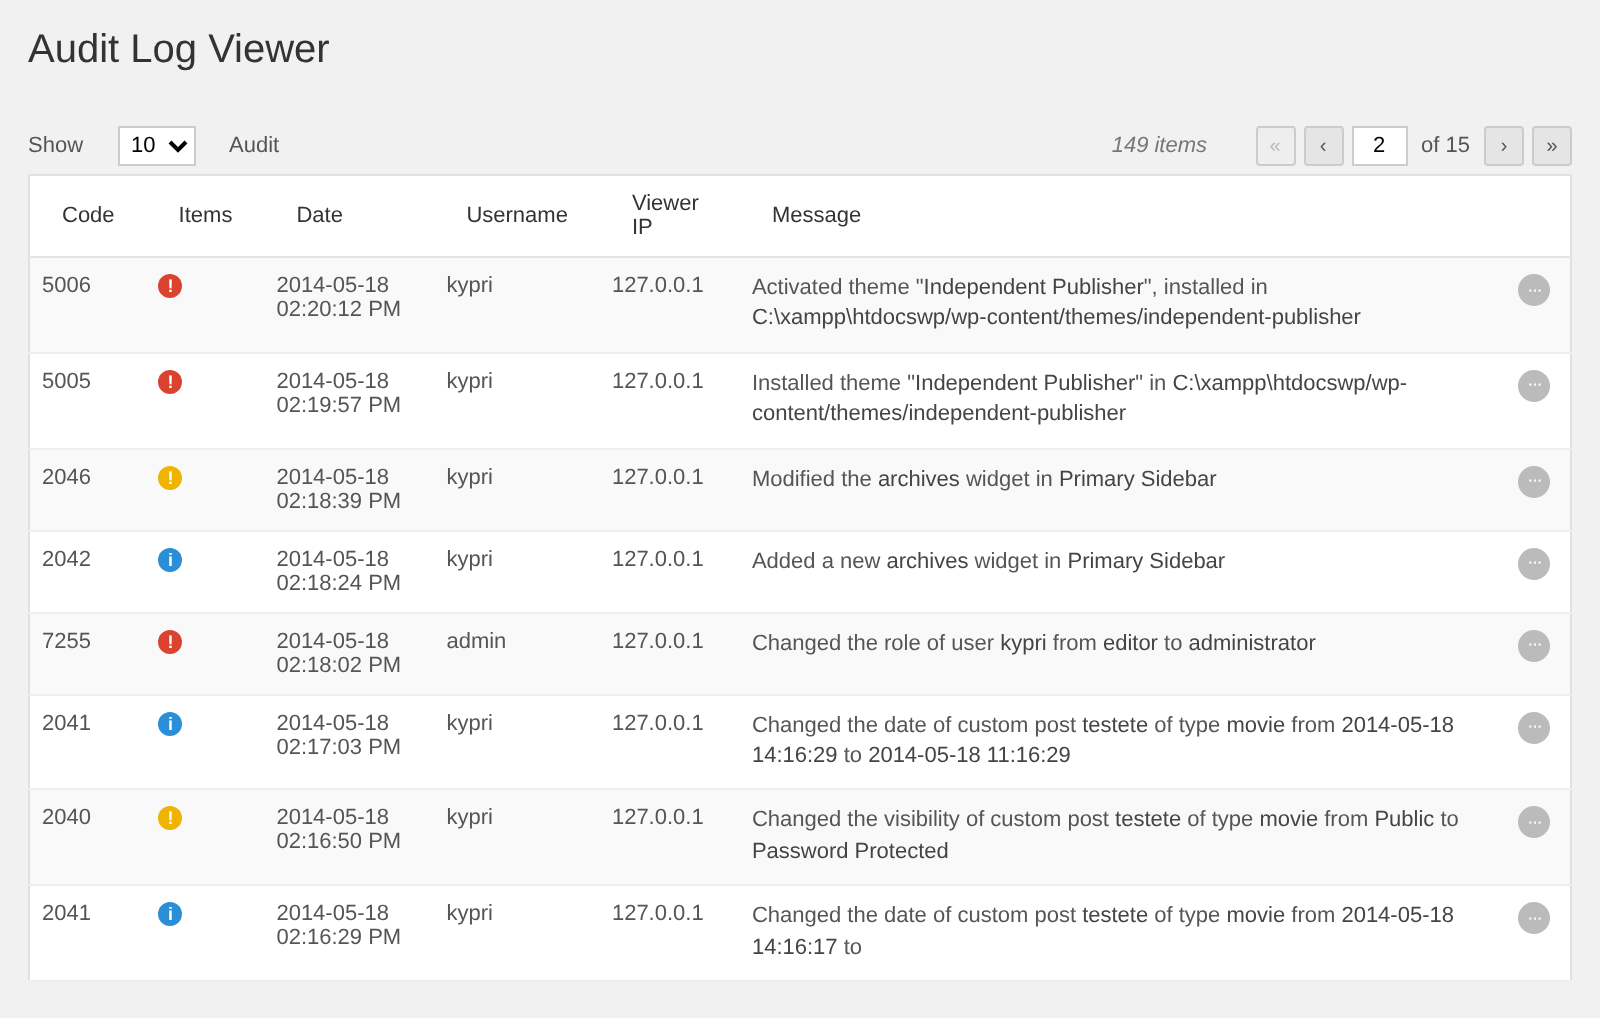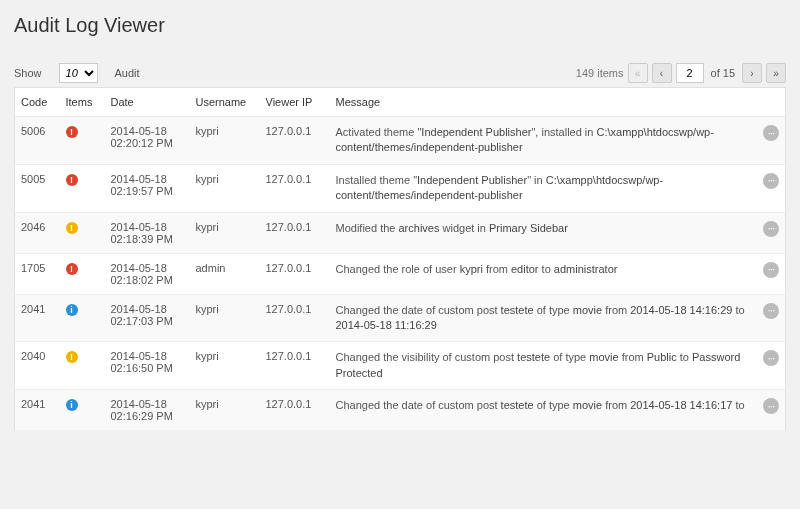--- a/index.html
+++ b/index.html
@@ -26,24 +26,23 @@
     color: #555;
     margin: 4px 0;
   }
   .show-wrap { display: flex; align-items: center; gap: 17px; }
   select.items-sel {
     background: #fff;
     border: 1px solid #ccc;
     font-size: 11px;
     padding: 1px 2px;
     height: 20px;
-    font-style: italic;
   }
   .pager { display: flex; align-items: center; gap: 4px; }
-  .pager .count { margin-right: 0; color: #777; }
+  .pager .count { margin-right: 20px; font-style: italic; color: #777; }
   .pager-btn {
     display: inline-flex;
     align-items: center;
     justify-content: center;
     width: 20px; height: 20px;
     background: #e5e5e5;
     border: 1px solid #ccc;
     color: #555;
     border-radius: 2px;
     cursor: pointer;
@@ -63,21 +62,21 @@
     width: 100%;
     border-collapse: collapse;
     background: #fff;
     border: 1px solid #e1e1e1;
     font-size: 11px;
   }
   thead th, tfoot th {
     text-align: left;
     font-weight: 400;
     color: #333;
-    padding: 8px 6px;
+    padding: 8px 16px;
     border-bottom: 1px solid #e5e5e5;
     background:#fff;
   }
   tbody td {
     padding: 8px 6px;
     border-bottom: 1px solid #eee;
     vertical-align: top;
     color: #555;
   }
   tbody tr:nth-child(odd) td { background: #f9f9f9; }
@@ -184,21 +183,30 @@
         <tr>
           <td>2046</td>
           <td><span class="dot yellow">!</span></td>
           <td>2014-05-18 02:18:39 PM</td>
           <td>kypri</td>
           <td>127.0.0.1</td>
           <td class="msg-cell">Modified the <b>archives</b> widget in <b>Primary Sidebar</b></td>
           <td><span class="action-dot">···</span></td>
         </tr>
         <tr>
-          <td>1705</td>
+          <td>2042</td>
+          <td><span class="dot blue">i</span></td>
+          <td>2014-05-18 02:18:24 PM</td>
+          <td>kypri</td>
+          <td>127.0.0.1</td>
+          <td class="msg-cell">Added a new <b>archives</b> widget in <b>Primary Sidebar</b></td>
+          <td><span class="action-dot">···</span></td>
+        </tr>
+        <tr>
+          <td>7255</td>
           <td><span class="dot red">!</span></td>
           <td>2014-05-18 02:18:02 PM</td>
           <td>admin</td>
           <td>127.0.0.1</td>
           <td class="msg-cell">Changed the role of user <b>kypri</b> from <b>editor</b> to <b>administrator</b></td>
           <td><span class="action-dot">···</span></td>
         </tr>
         <tr>
           <td>2041</td>
           <td><span class="dot blue">i</span></td>

